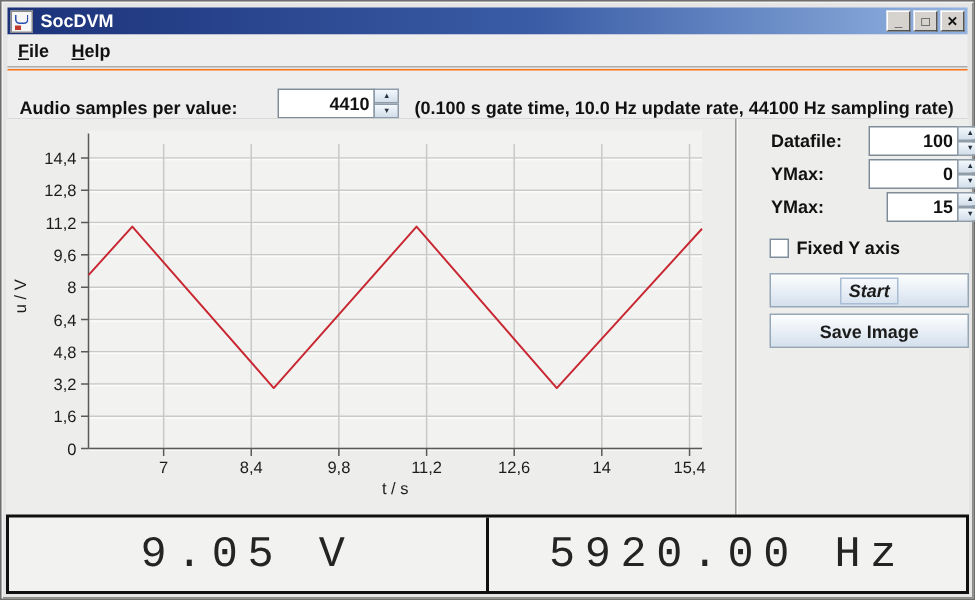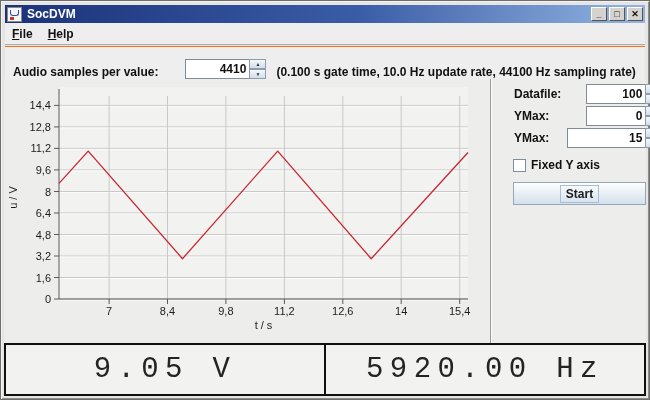--- a/index.html
+++ b/index.html
@@ -84,21 +84,21 @@
     border:1px solid #7e8e9e; display:flex; align-items:center; justify-content:center;
   }
   .cb .check { font-size:11px; font-weight:bold; color:#173a60; line-height:1; margin-top:-2px; }
   .side-buttons { margin-top:10px; }
   .btn {
     display:block; width:133px; height:23px; margin:0 0 4px 22px; box-sizing:border-box;
     background:linear-gradient(to bottom,#fdfefe 0%,#e9eff6 50%,#d4e0ed 100%);
     border:1px solid #97a7b7;
     font:bold 12px "Liberation Sans",sans-serif; color:#1c1c1c; cursor:default;
   }
-  .btn.focused .btn-label { outline:1px solid #a9bdd4; padding:1px 5px; }
+  .btn.focused .btn-label { outline:1px solid #a9bdd4; padding:1px 5px;font-style:italic; }
   
   .readouts {
     position:absolute; left:3px; right:3px; bottom:3px; height:53px; box-sizing:border-box;
     border:2px solid #101010; background:#f2f2f1; display:flex;
   }
   .readout {
     display:flex; align-items:center; justify-content:center;
     font-family:"Liberation Mono", monospace; font-size:29px; letter-spacing:0.22em;
     color:#242424; white-space:pre;
   }
@@ -230,36 +230,37 @@
               <input class="spin-field" value="0" style="width: 60px;">
               <span class="spin-btns">
                 <button class="spin-btn">▲</button>
                 <button class="spin-btn">▼</button>
               </span>
             </span>
           </div>
           <div class="srow">
             <span>YMax:</span>
             <span class="spinner">
-              <input class="spin-field" value="15" style="width: 79px;">
+              <input class="spin-field" value="15" style="width: 48px;">
               <span class="spin-btns">
                 <button class="spin-btn">▲</button>
                 <button class="spin-btn">▼</button>
               </span>
             </span>
           </div>
         </div>
       <label class="checkbox-row">
         <span class="cb">
           <span class="check" id="cb-check"></span>
         </span>
         <span>Fixed Y axis</span>
       </label>
       <div class="side-buttons" id="side-buttons">
           <button class="btn focused"><span class="btn-label">Start</span></button>
+          <button class="btn"><span class="btn-label">Save Image</span></button>
         </div>
     </div>
   </div>
 
   <div class="readouts">
     <div class="readout left">9.05 V</div>
     <div class="readout right">5920.00 Hz</div>
   </div>
 
 </div>

